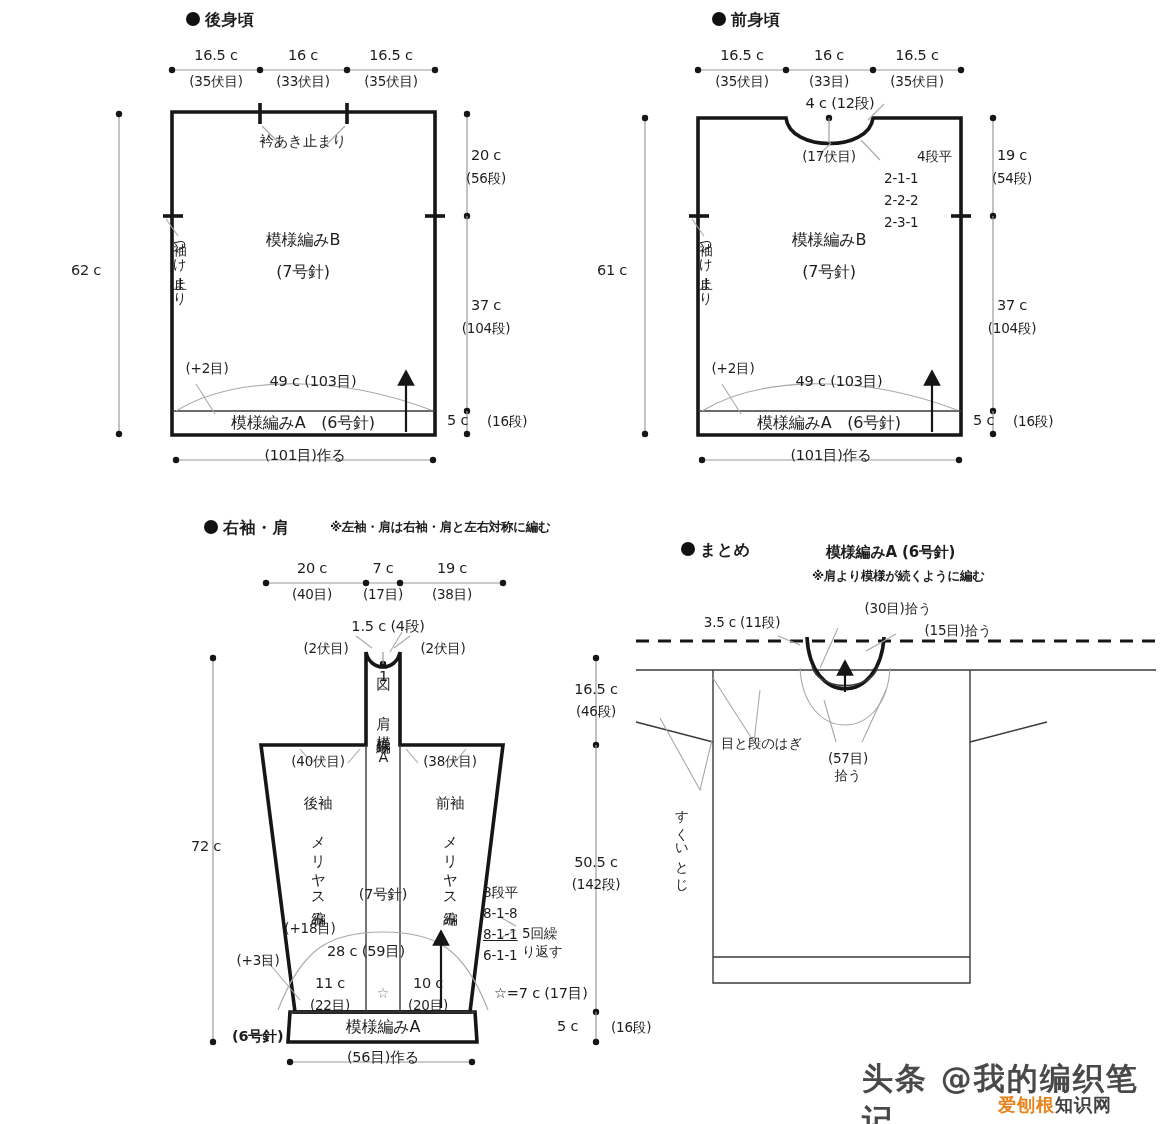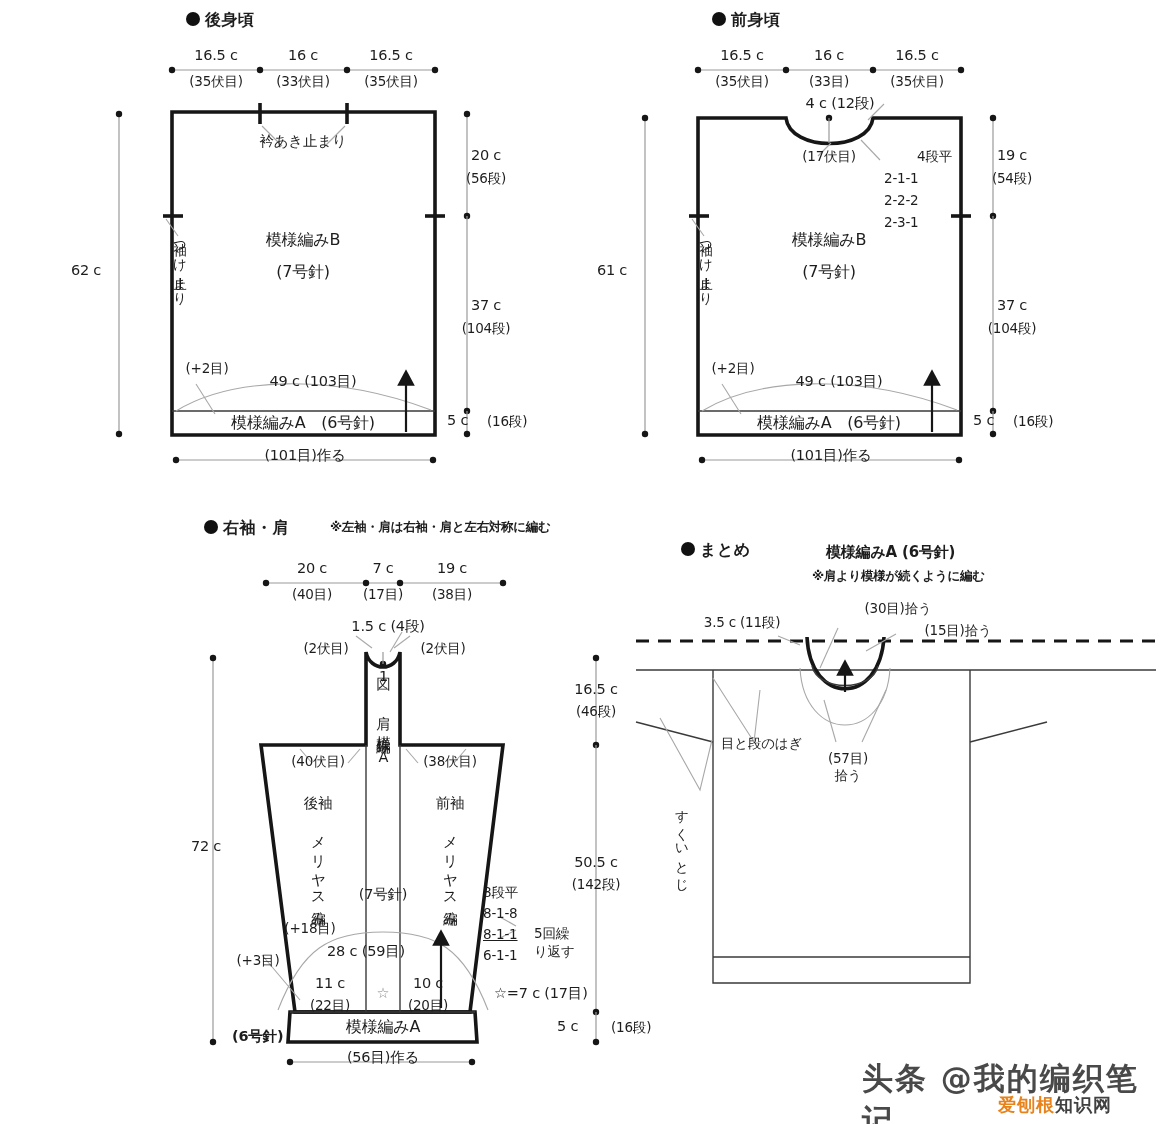--- a/index.html
+++ b/index.html
@@ -295,21 +295,21 @@
 <div class="lbl c sm" style="left:330px;top:997px;">(22目)</div>
 <div class="lbl c" style="left:428px;top:975px;">10 c</div>
 <div class="lbl c sm" style="left:428px;top:997px;">(20目)</div>
 <div class="lbl c" style="left:383px;top:985px;color:#8a8a8a;">☆</div>
 <div class="lbl" style="left:494px;top:985px;">☆=7 c (17目)</div>
 
 <div class="lbl sm" style="left:483px;top:884px;">8段平</div>
 <div class="lbl sm" style="left:483px;top:905px;">8-1-8</div>
 <div class="lbl sm" style="left:483px;top:926px;text-decoration:underline;">8-1-1</div>
 <div class="lbl sm" style="left:483px;top:947px;">6-1-1</div>
-<div class="lbl sm" style="left:522px;top:925px;width:46px;white-space:normal;line-height:1.3;margin-left:12px;">5回繰り返す</div>
+<div class="lbl sm" style="left:522px;top:925px;width:46px;white-space:normal;line-height:1.3;">5回繰り返す</div>
 
 <div class="lbl c" style="left:383px;top:1017px;font-size:16px;">模様編みA</div>
 <div class="lbl" style="left:232px;top:1028px;font-weight:600;">(6号針)</div>
 <div class="lbl c" style="left:383px;top:1049px;">(56目)作る</div>
 <div class="lbl c" style="left:206px;top:838px;">72 c</div>
 
 <div class="lbl c" style="left:596px;top:681px;">16.5 c</div>
 <div class="lbl c sm" style="left:596px;top:703px;">(46段)</div>
 <div class="lbl c" style="left:596px;top:854px;">50.5 c</div>
 <div class="lbl c sm" style="left:596px;top:876px;">(142段)</div>

